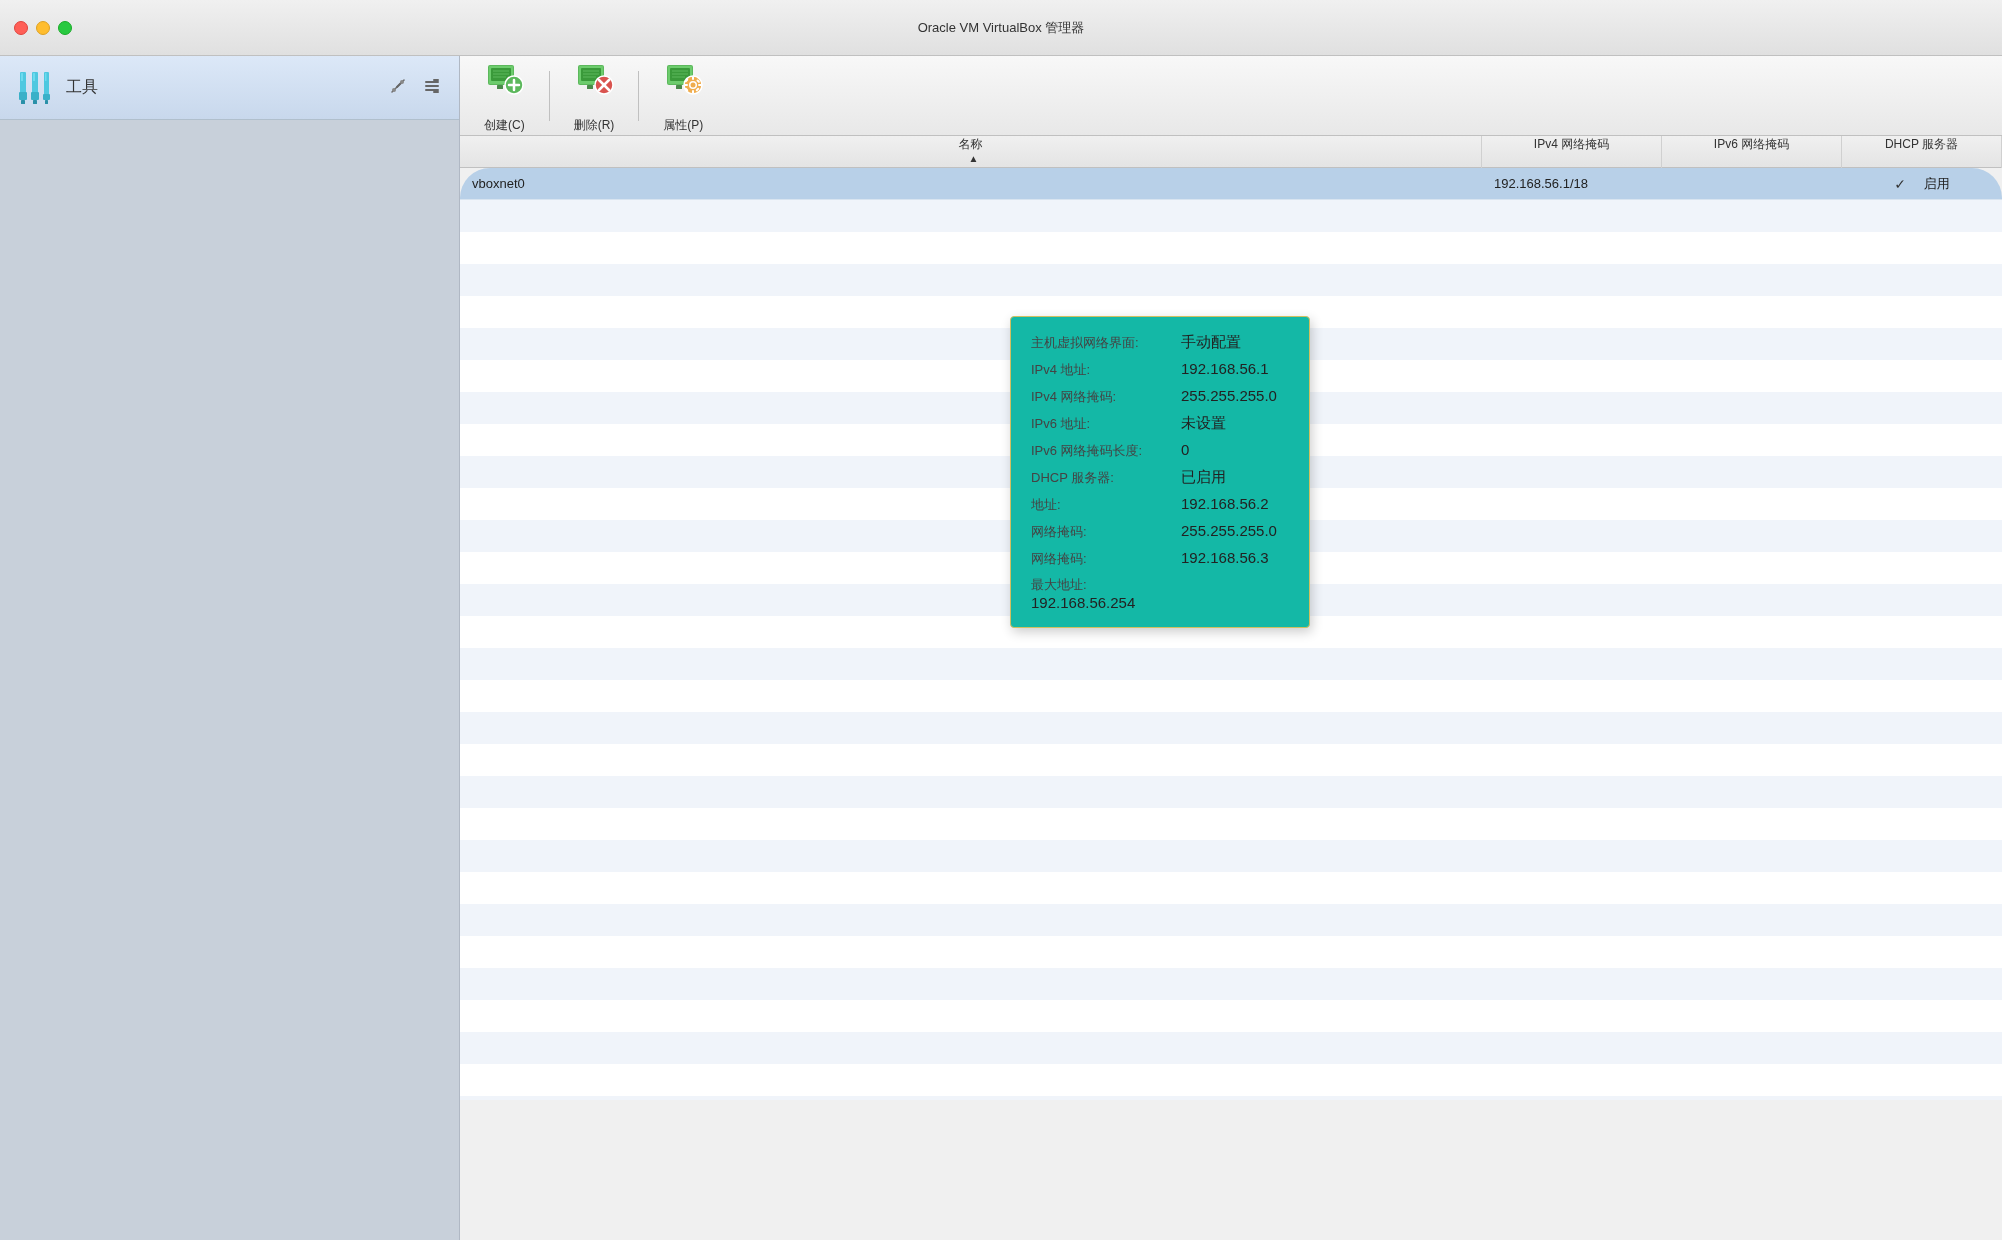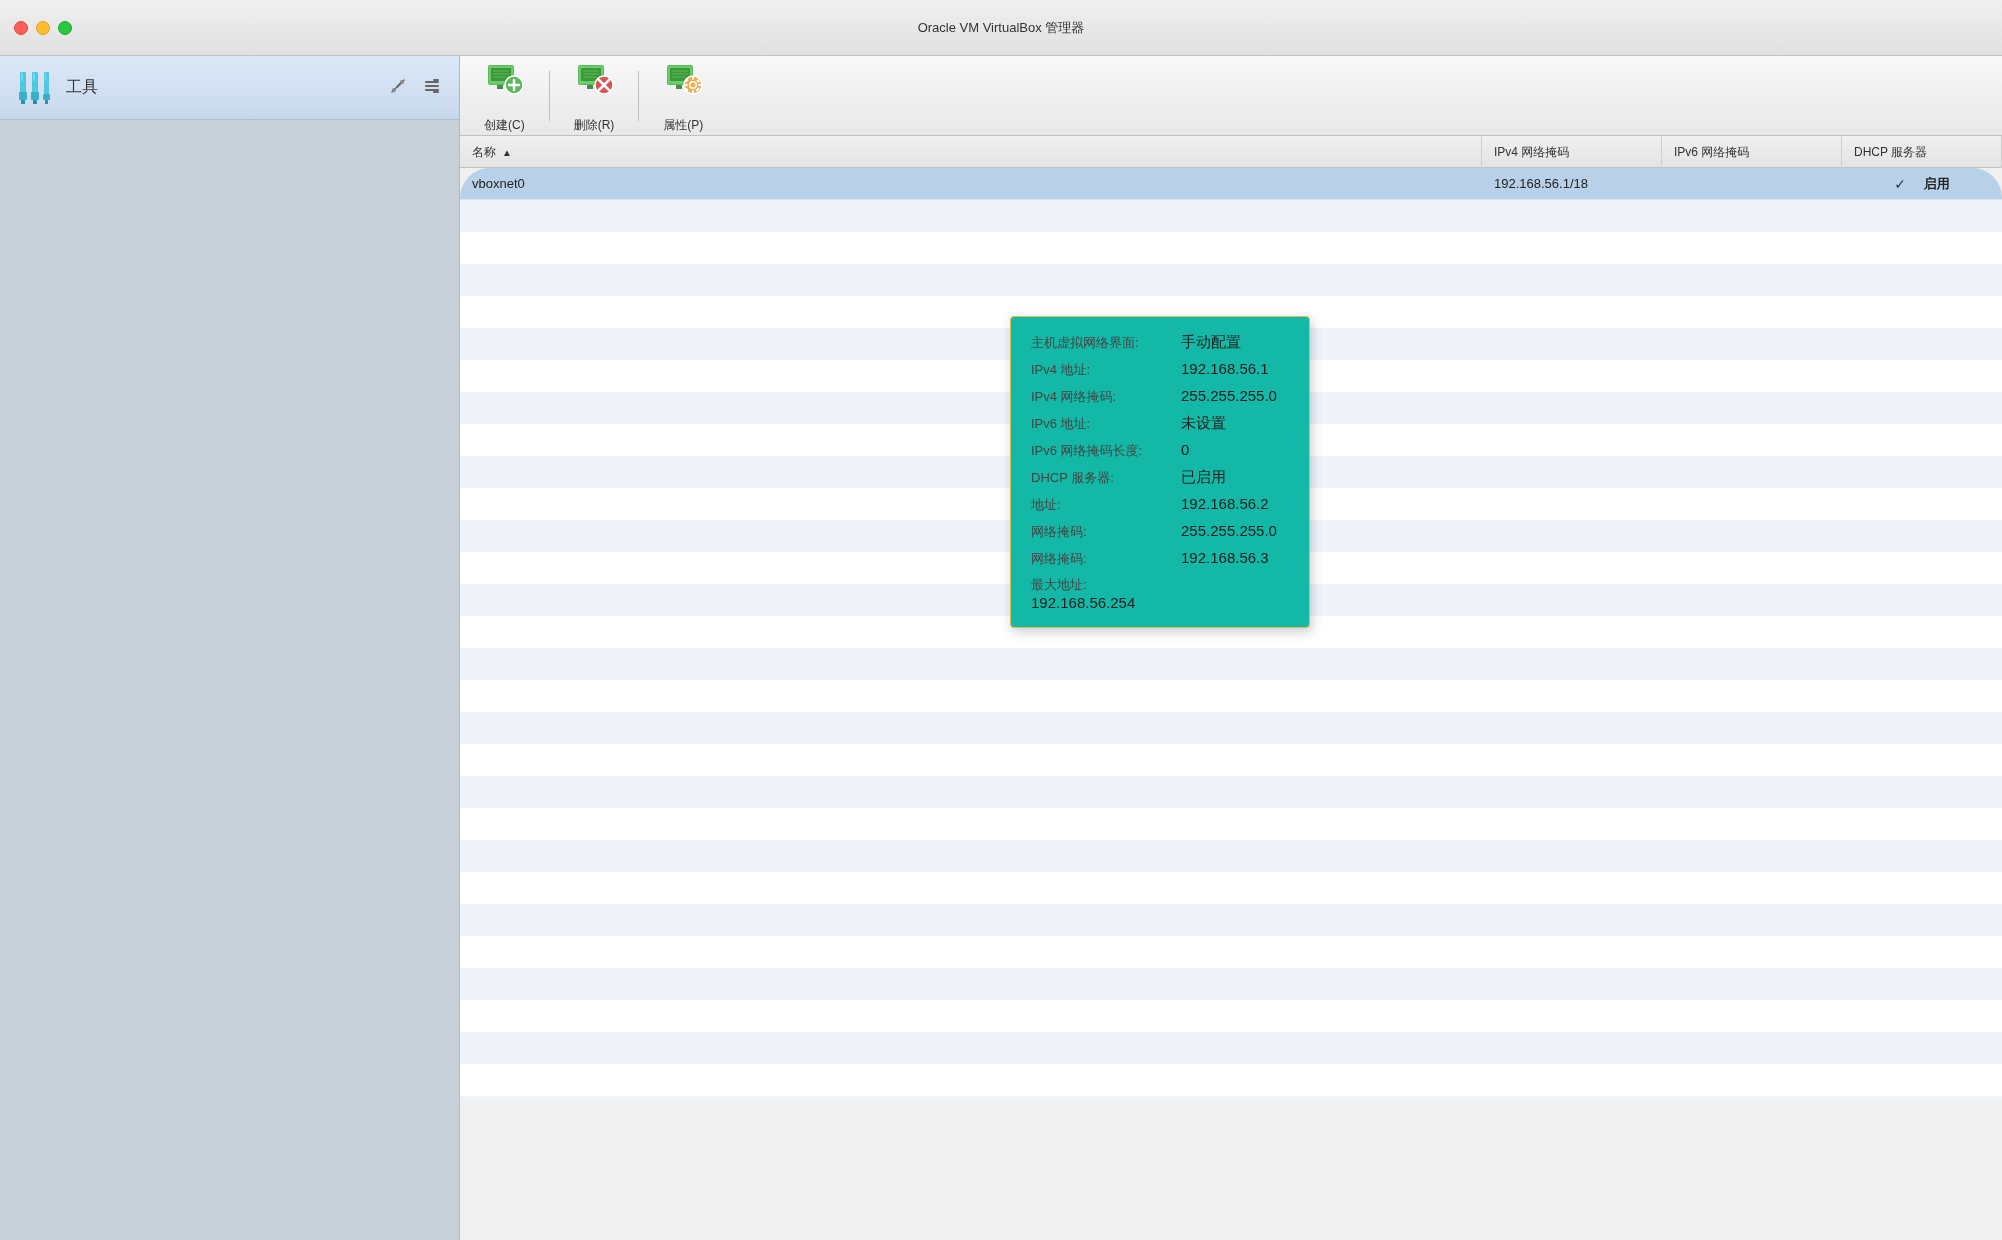--- a/index.html
+++ b/index.html
@@ -161,20 +161,21 @@
     }
     .table-header-cell {
       display: flex;
       align-items: center;
       padding: 0 12px;
       font-size: 12px;
       color: #333;
       font-weight: 500;
       border-right: 1px solid #d0d0d0;
       height: 32px;
+      flex-direction: column;
     }
     .table-header-cell .sort-arrow {
       margin-left: 6px;
       font-size: 10px;
     }
 
     
     .table-body {
       flex: 1;
       overflow-y: auto;
@@ -424,21 +425,21 @@
             <span>vboxnet0</span>
           </div>
           <div class="table-cell">
             <span>192.168.56.1/18</span>
           </div>
           <div class="table-cell">
             <span></span>
           </div>
           <div class="table-cell checkbox-cell">
             <span class="checkmark">✓</span>
-            <span style="margin-left:18px;font-weight:bold;">启用</span>
+            <span style="margin-left:18px;">启用</span>
           </div>
         </div>
 
         <div class="stripe-rows" style="height: 900px;"></div>
       </div>
 
       <div class="tooltip-popup">
         <div class="tooltip-row">
           <span class="tooltip-label">主机虚拟网络界面:</span>
           <span class="tooltip-value">手动配置</span>

